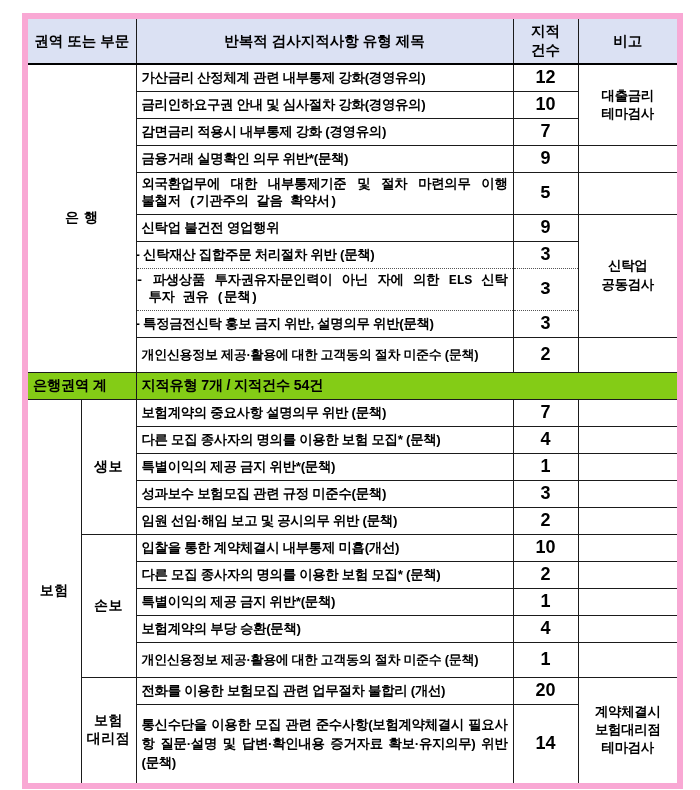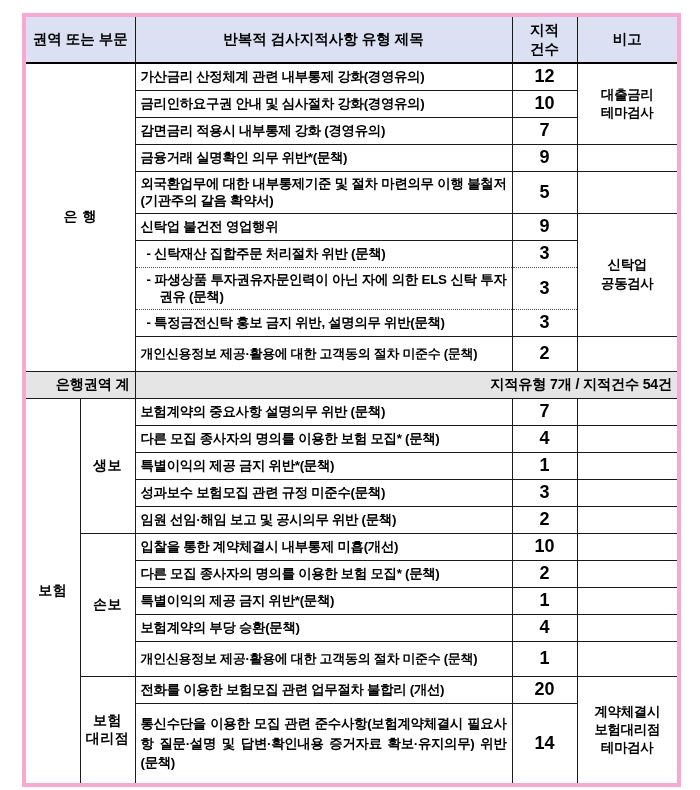--- a/index.html
+++ b/index.html
@@ -7,70 +7,70 @@
     width:700px;height:790px;
     font-family:"Liberation Sans","DejaVu Sans",sans-serif;
     color:#000;
     -webkit-font-smoothing:antialiased;
   }
   .page{padding:13px 22px 0 22px;}
   table{
     border-collapse:collapse;
     width:655px;
     table-layout:fixed;
-    border:4px solid #f9a8d4;
+    border:6px solid #f9a8d4;
   }
   td,th{
     border:1px solid #1b1b1b;
     font-weight:bold;
     vertical-align:middle;
     padding:2px 5px;
     overflow:hidden;
   }
   th{
     background:#dbe1f3;
     font-size:14.5px;
     text-align:center;
     border-bottom:2px solid #000;
     padding:2px 2px;
   }
   tr{height:27px;}
   tr.hh{height:48px;}
-  tr.h2{height:42px;}
+  tr.h2{height:42px;font-family:Liberation Mono, monospace;}
   tr.hs{height:35px;}
   tr.h3{height:82px;}
   .t{ 
     font-size:13.4px;
     text-align:justify;
     line-height:1.3;
     letter-spacing:-0.3px;
   }
   .hs .t{line-height:1.18;font-size:13px;}
   .h3 .t{line-height:1.45;margin-left:44px;}
-  .sub{padding-left:24px;text-indent:-13px;}
+  .sub{padding-left:12px;text-indent:-13px;}
   .c{ 
     font-size:18px;
     text-align:center;
   }
   .g{ 
     font-size:14px;
     text-align:center;
     letter-spacing:0.5px;
   }
   .n{ 
     font-size:13.4px;
     text-align:center;
     line-height:1.35;
     letter-spacing:-0.3px;
   }
   .pre{white-space:pre-line;}
   .sum td{
-    background:#e5e5e5;
+    background:#84cc16;
     font-size:14.2px;
-    text-align:right;
+    text-align:left;
     letter-spacing:-0.2px;
   }
   
   .db{border-bottom:1px dotted #555;}
   .dt{border-top:1px dotted #555;}
 </style>
 </head>
 <body>
 
 <div class="page">

